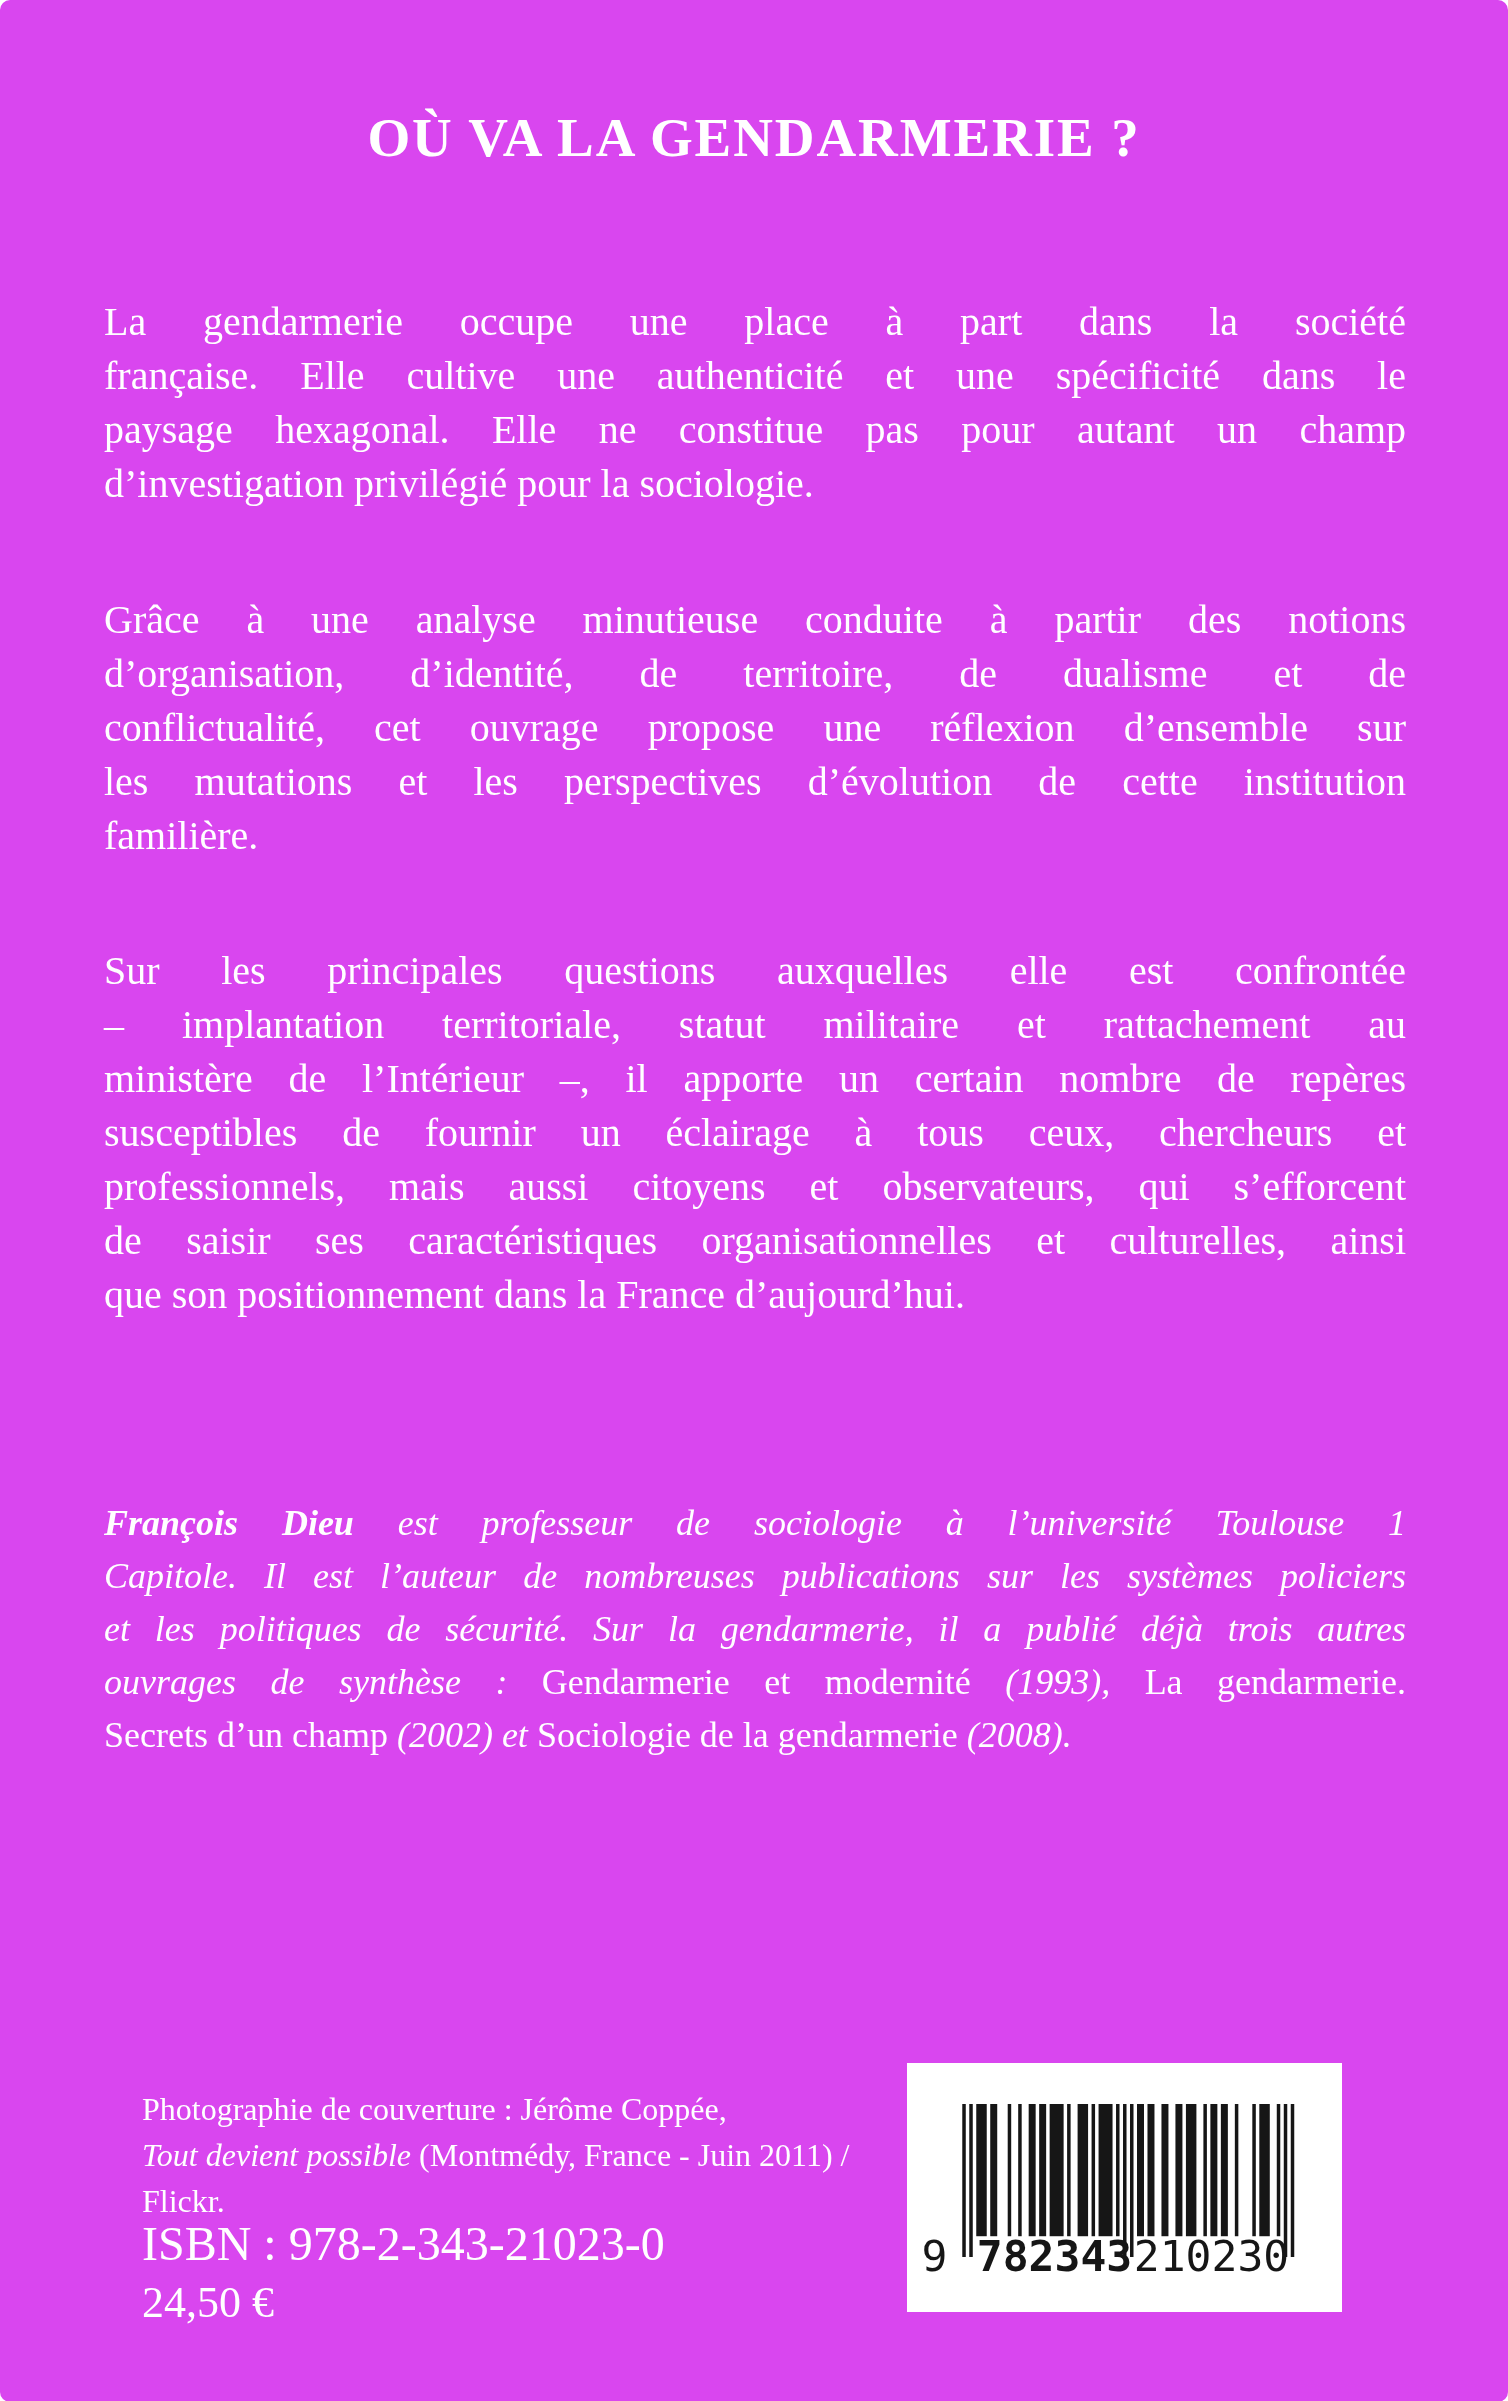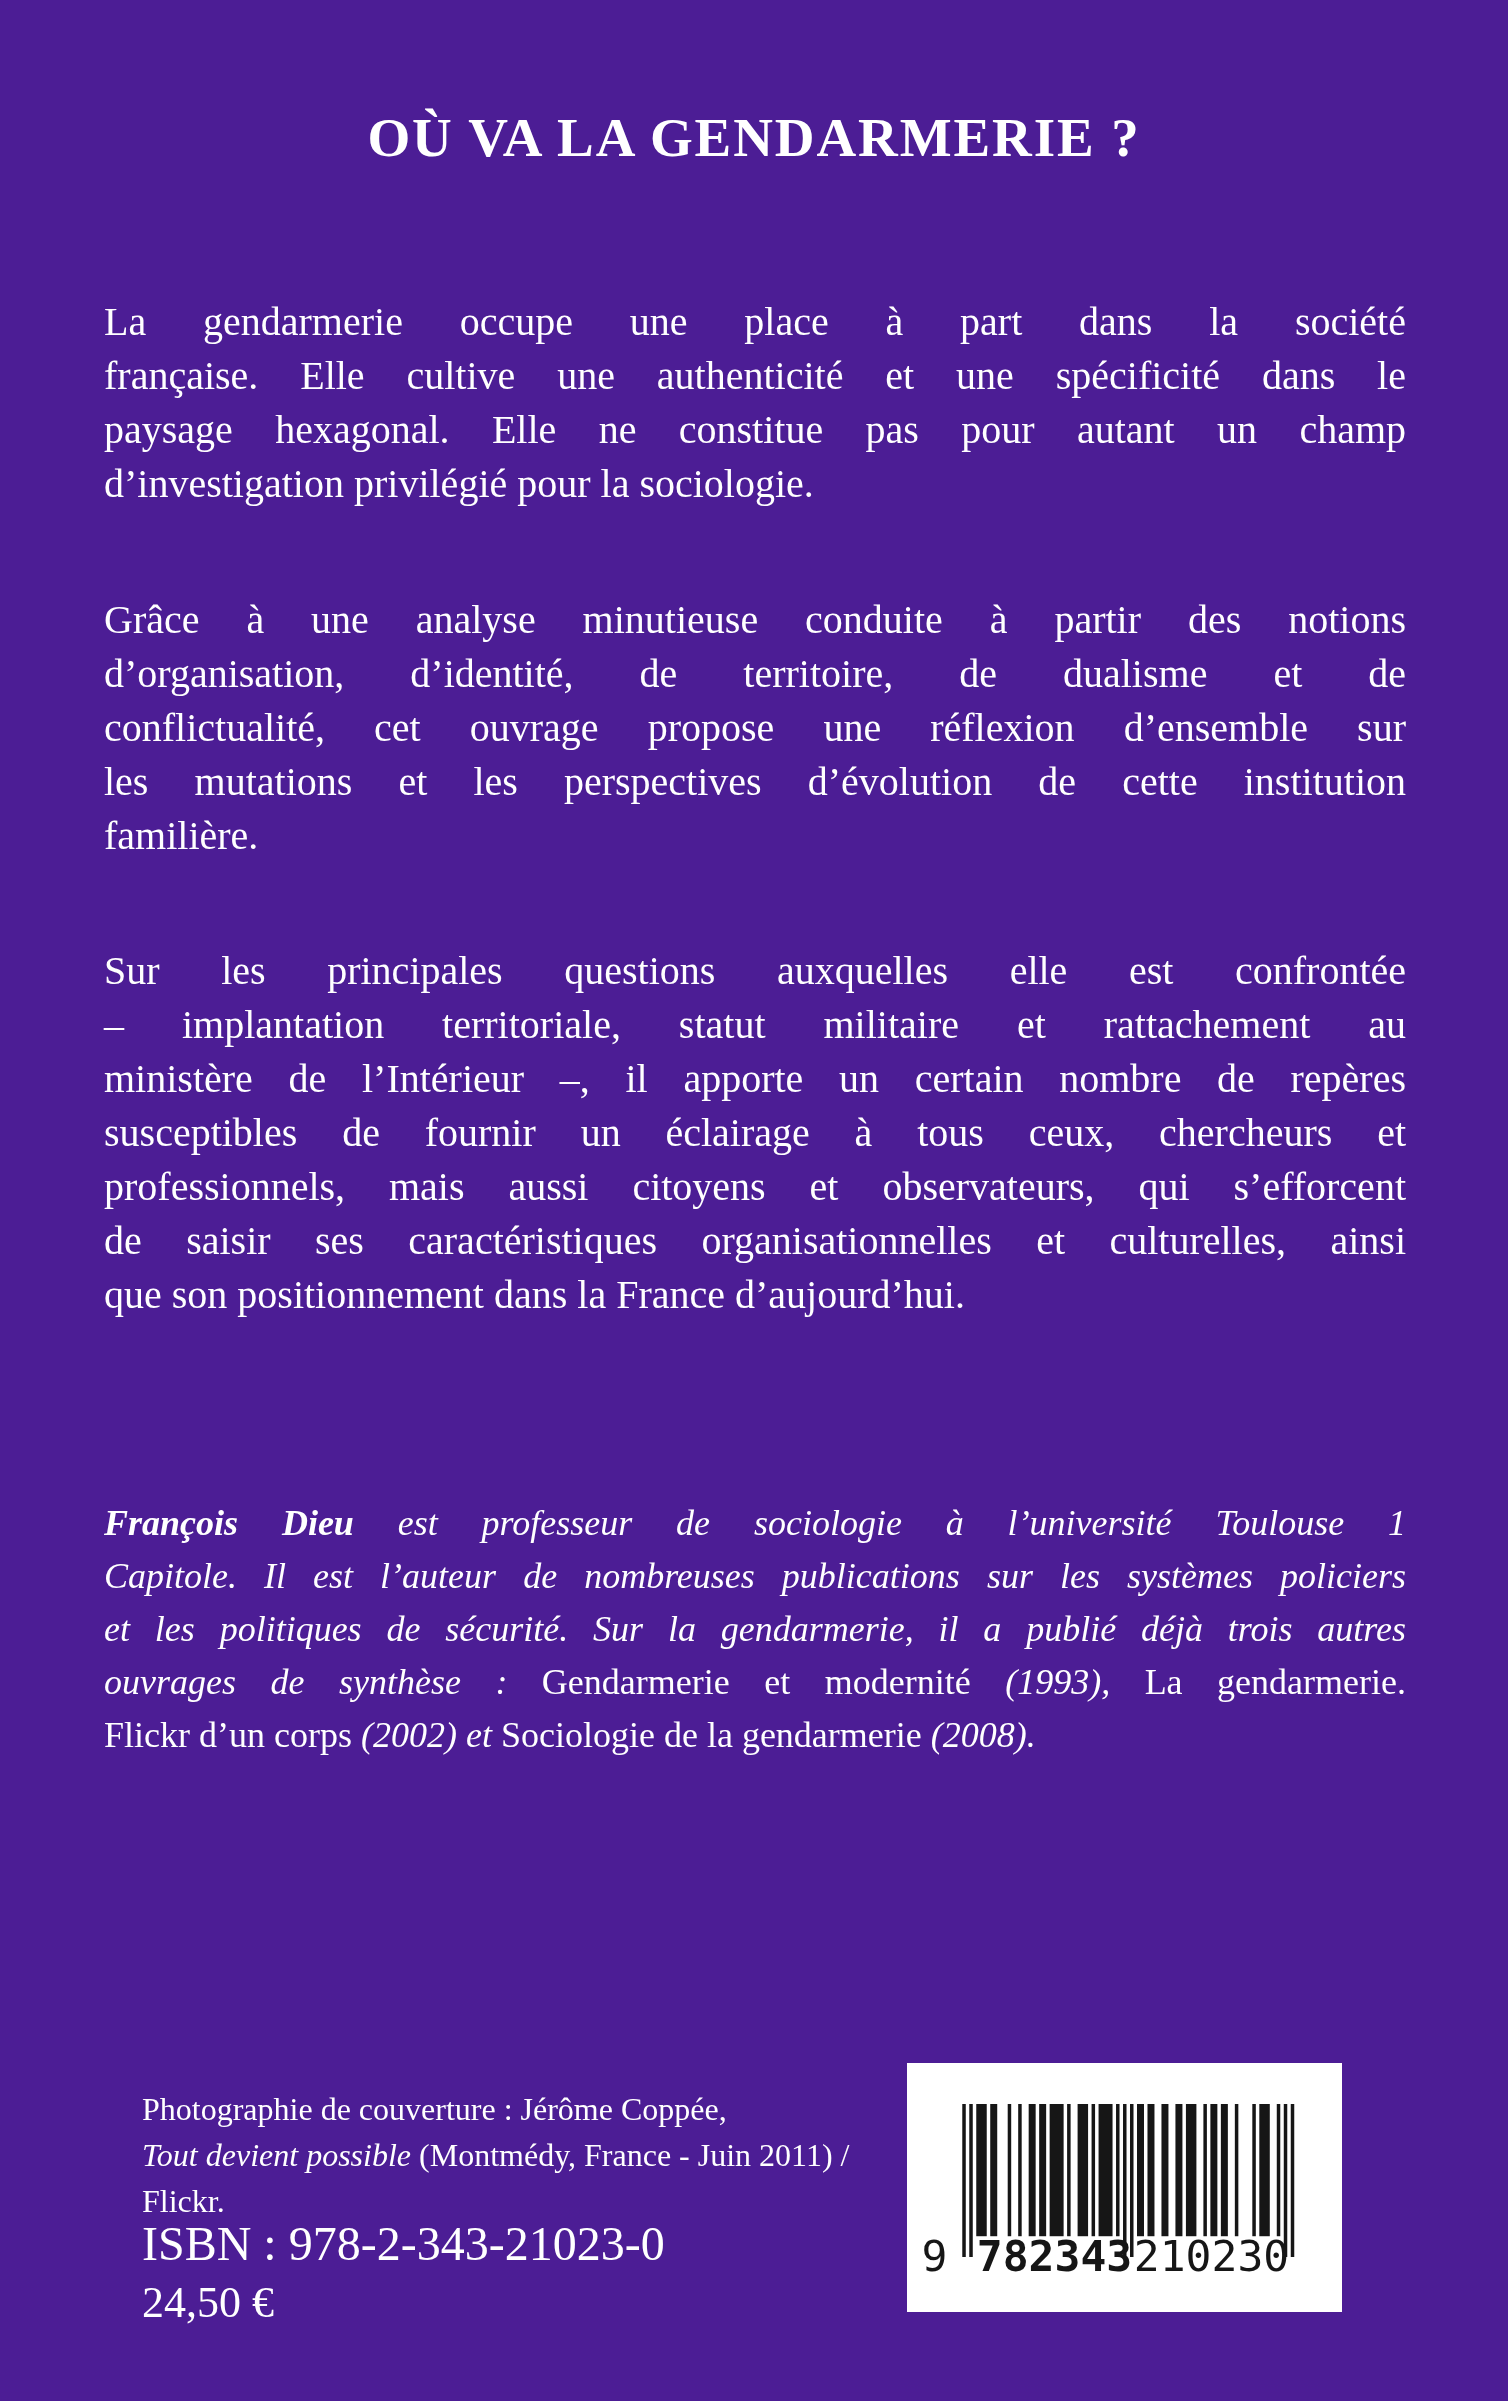--- a/index.html
+++ b/index.html
@@ -38,21 +38,21 @@
     font-family:"DejaVu Sans Mono",monospace;font-size:43px;line-height:47px;
     color:#161616;text-align:center;
   }
   .bd1{left:1.9px;width:51px;}
   .bd2{left:66px;width:163px;font-weight:bold;}
   .bd3{left:223px;width:163px;}
 </style>
 </head>
 <body>
 
-<div class="cover" style="background: #4c1d95; color: rgb(255, 255, 255);">
+<div class="cover" style="background: #d946ef; color: rgb(255, 255, 255); border-radius: 10px;">
 
   <h1 class="title">OÙ VA LA GENDARMERIE ?</h1>
 
   <section class="para just p1">
       <div class="line jfull">La gendarmerie occupe une place à part dans la société</div>
       <div class="line jfull">française. Elle cultive une authenticité et une spécificité dans le</div>
       <div class="line jfull">paysage hexagonal. Elle ne constitue pas pour autant un champ</div>
       <div class="line">d’investigation privilégié pour la sociologie.</div>
     </section>
 
@@ -72,21 +72,21 @@
       <div class="line jfull">professionnels, mais aussi citoyens et observateurs, qui s’efforcent</div>
       <div class="line jfull">de saisir ses caractéristiques organisationnelles et culturelles, ainsi</div>
       <div class="line">que son positionnement dans la France d’aujourd’hui.</div>
     </section>
 
   <section class="bio just">
       <div class="line jfull"><span class="bi">François Dieu </span><span class="i">est professeur de sociologie à l’université Toulouse 1</span></div>
       <div class="line jfull"><span class="i">Capitole. Il est l’auteur de nombreuses publications sur les systèmes policiers</span></div>
       <div class="line jfull"><span class="i">et les politiques de sécurité. Sur la gendarmerie, il a publié déjà trois autres</span></div>
       <div class="line jfull"><span class="i">ouvrages de synthèse : </span><span class="r">Gendarmerie et modernité </span><span class="i">(1993), </span><span class="r">La gendarmerie.</span></div>
-      <div class="line"><span class="r">Flickr d’un corps </span><span class="i">(2002) </span><span class="i">et </span><span class="r">Sociologie de la gendarmerie </span><span class="i">(2008).</span></div>
+      <div class="line"><span class="r">Secrets d’un champ </span><span class="i">(2002) </span><span class="i">et </span><span class="r">Sociologie de la gendarmerie </span><span class="i">(2008).</span></div>
     </section>
 
   <section class="credit">
       <div class="line"><span class="r">Photographie de couverture : Jérôme Coppée,</span></div>
       <div class="line"><span class="i">Tout devient possible</span><span class="r"> (Montmédy, France - Juin 2011) /</span></div>
       <div class="line"><span class="r">Flickr.</span></div>
     </section>
 
   <div class="isbn">ISBN : 978-2-343-21023-0</div>
 

